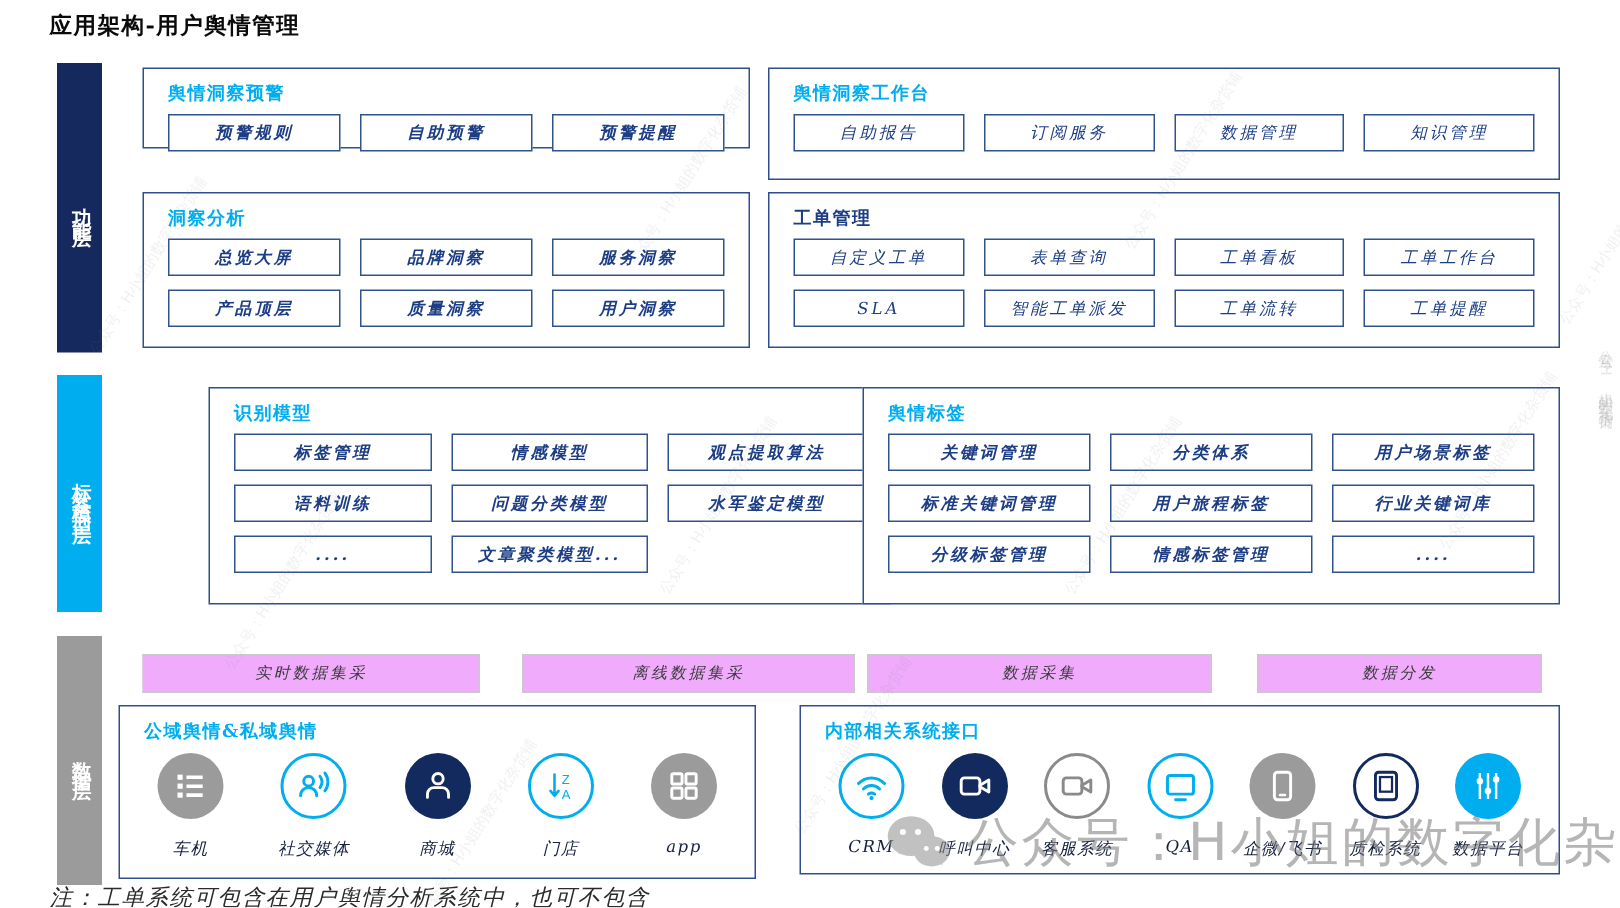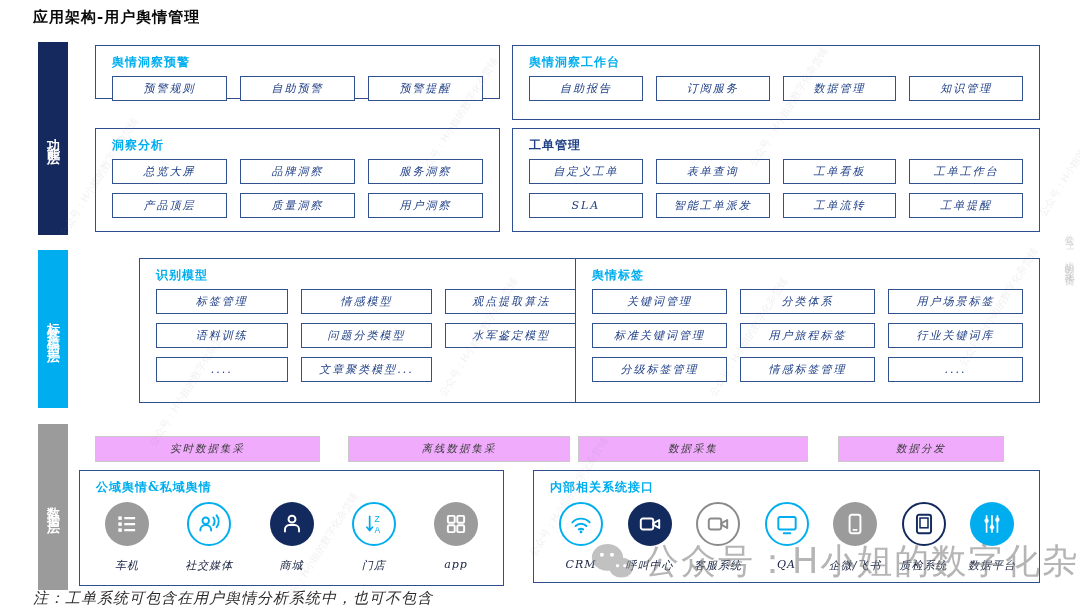--- a/index.html
+++ b/index.html
@@ -13,39 +13,39 @@
   .rail .vtext{writing-mode:vertical-rl;text-orientation:upright;color:#fff;font-size:13px;
                font-weight:bold;letter-spacing:7px;}
   #rail-functional{top:42px;height:193px;background:#16295e;}
   #rail-label{top:250px;height:158px;background:#00aeef;}
   #rail-data{top:424px;height:166px;background:#9b9b9b;}
   
   .panel{position:absolute;background:#fff;border:1.5px solid #2f4e8f;box-sizing:border-box;}
   .panel-title{font-size:12px;font-weight:bold;color:#00aeef;padding:8px 0 2px 16px;letter-spacing:1px;}
   .panel-title.navy{color:#1d3e85;}
   .btn-grid{display:grid;gap:9px 13px;padding:3px 16px 0 16px;}
-  .cols3{grid-template-columns:repeat(3,1fr);}
+  .cols3{grid-template-columns:repeat(3,1fr);font-weight:bold;}
   .cols4{grid-template-columns:repeat(4,1fr);}
   .module-btn{height:25px;border:1.3px solid #31518f;background:#fff;color:#1d3e85;
               font-size:11px;font-style:italic;display:flex;align-items:center;justify-content:center;
               letter-spacing:2px;box-sizing:border-box;white-space:nowrap;overflow:hidden;}
   #panel-insight-warning{left:95px;top:45px;width:405px;height:54px;}
   #panel-insight-workbench{left:512px;top:45px;width:528px;height:75px;}
   #panel-insight-analysis{left:95px;top:128px;width:405px;height:104px;}
   #panel-ticket{left:512px;top:128px;width:528px;height:104px;}
   #panel-recognition{left:95px;top:258px;width:455px;height:145px;margin-left:44px;}
   #panel-labels{left:575px;top:258px;width:465px;height:145px;}
   
   .pipe-bar{position:absolute;top:436px;height:26px;background:#f0abfc;border:1px solid #c9c9c9;
             box-sizing:border-box;display:flex;align-items:center;justify-content:center;
             font-size:10.5px;color:#3c3c3c;letter-spacing:2px;font-style:italic;}
   #bar-0{left:95px;width:225px;}
   #bar-1{left:348px;width:222px;}
   #bar-2{left:578px;width:230px;}
-  #bar-3{left:838px;width:166px;}
+  #bar-3{left:838px;width:190px;}
   
   #panel-sources{left:79px;top:470px;width:425px;height:116px;}
   #panel-internal{left:533px;top:470px;width:507px;height:113px;}
   .icon-row{display:flex;justify-content:space-between;padding:4px 18px 0 18px;}
   .src-item{display:flex;flex-direction:column;align-items:center;width:58px;}
   .circle{width:44px;height:44px;border-radius:50%;display:flex;align-items:center;justify-content:center;
           box-sizing:border-box;}
   .circle svg{width:26px;height:26px;}
   .cyan-filled{background:#00aeef;color:#fff;}
   .cyan-outline{background:#fff;border:2px solid #00aeef;color:#00aeef;}

